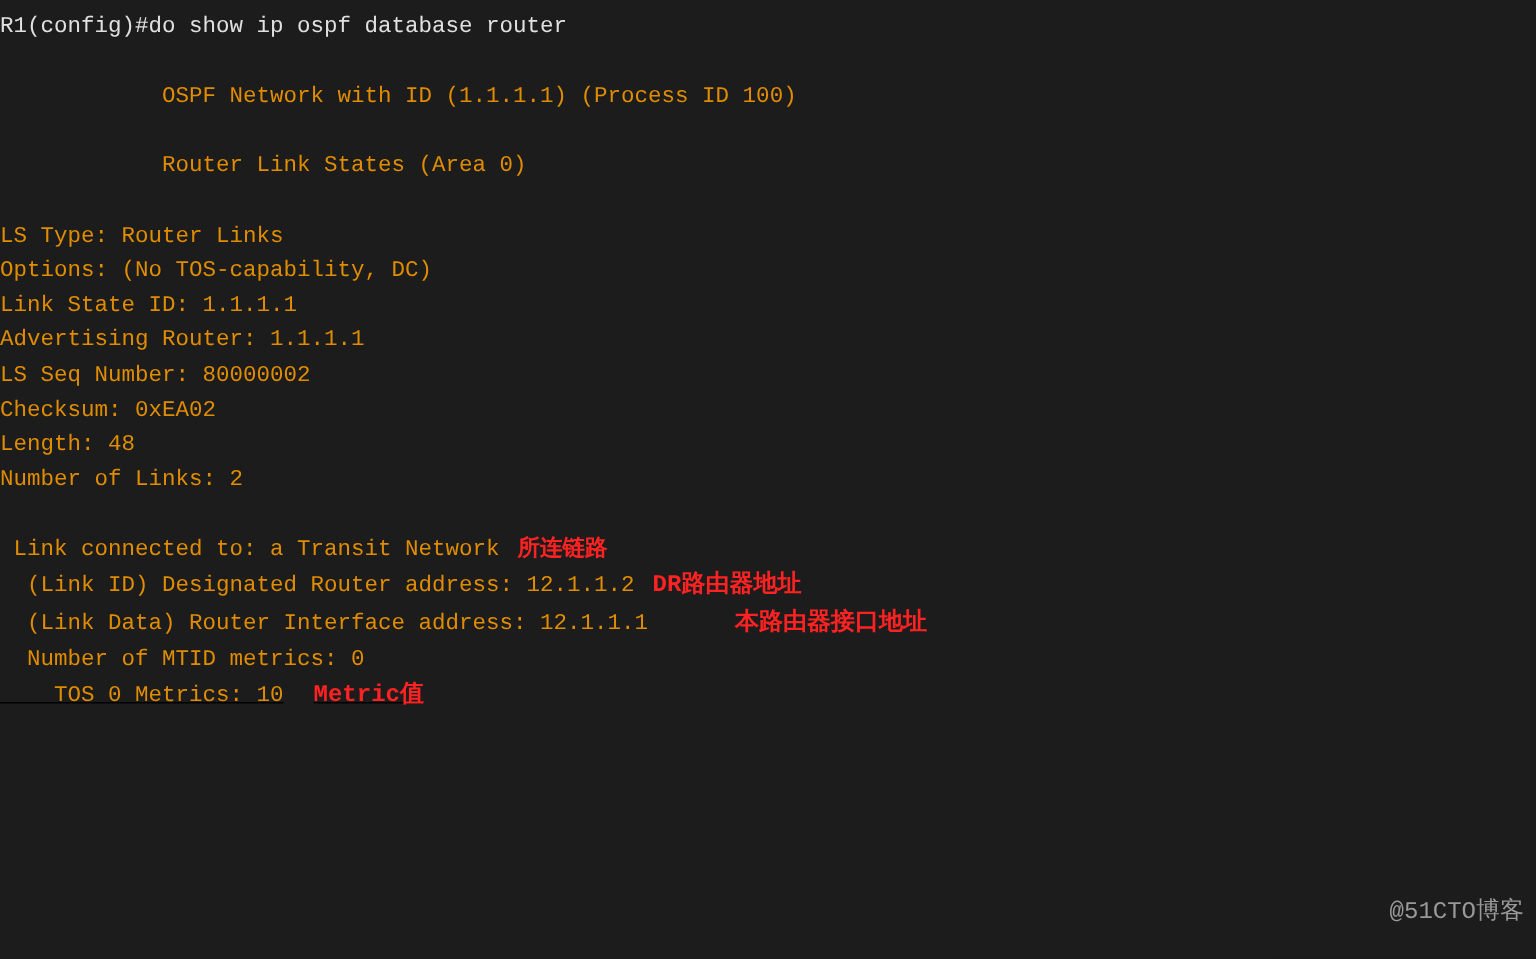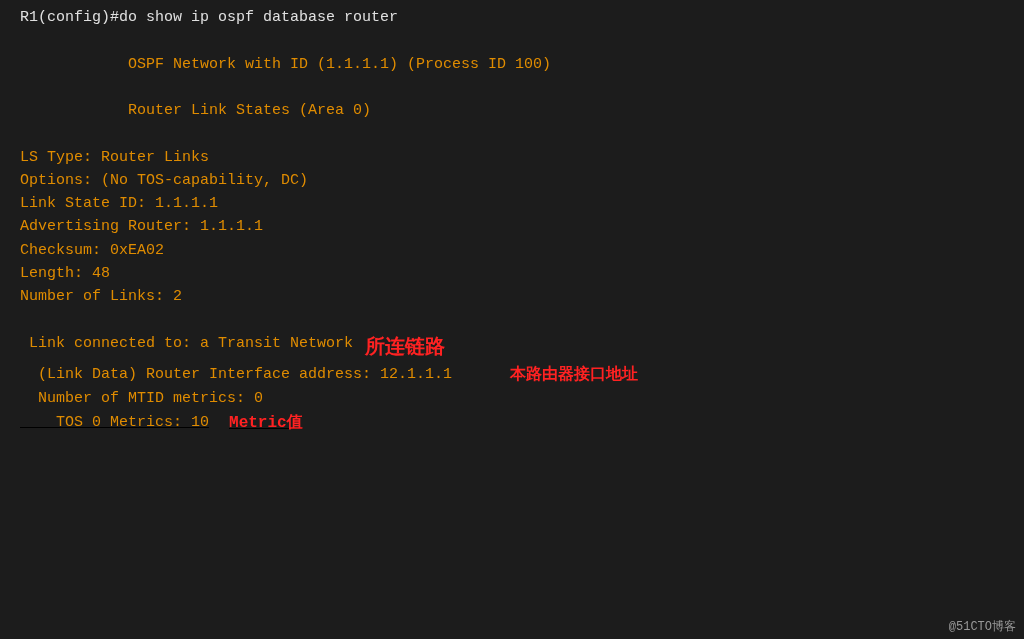--- a/index.html
+++ b/index.html
@@ -14,50 +14,50 @@
       background-color: #1a1a1a;
       font-family: 'Courier New', Courier, monospace;
       font-size: 15px;
       overflow: hidden;
     }
 
     .terminal {
       width: 100%;
       height: 100%;
       background-color: #1c1c1c;
-      padding: 6px 20px;
+      padding: 6px 0;
       position: relative;
     }
 
     .line {
       line-height: 1.55;
       white-space: pre;
     }
 
     .white { color: #e0e0e0; }
     .orange { color: #e08c00; }
 
     .annotation {
       color: #ff2222;
       font-weight: bold;
-      font-size: 20px;
+      font-size: 15px;
     }
 
     .annotation-bold {
       color: #ff2222;
       font-weight: 900;
       font-size: 16px;
     }
 
     .watermark {
       position: absolute;
-      bottom: 4px;
+      bottom: 21px;
       right: 8px;
       color: #999;
-      font-size: 12px;
+      font-size: 16px;
     }
   </style>
 </head>
 <body>
 
 <div class="terminal">
 
   <div class="line white">R1(config)#do show ip ospf database router</div>
 
   <div class="line">&nbsp;</div>
@@ -72,34 +72,39 @@
 
 
   <div class="line orange">LS Type: Router Links</div>
 
   <div class="line orange">Options: (No TOS-capability, DC)</div>
 
   <div class="line orange">Link State ID: 1.1.1.1</div>
 
   <div class="line orange">Advertising Router: 1.1.1.1</div>
 
+  <div class="line orange">LS Seq Number: 80000002</div>
 
   <div class="line orange">Checksum: 0xEA02</div>
 
   <div class="line orange">Length: 48</div>
 
   <div class="line orange">Number of Links: 2</div>
 
   <div class="line">&nbsp;</div>
 
   <div class="line" style="display:flex; align-items:flex-start;">
     <span class="orange"> Link connected to: a Transit Network</span>
     <span class="annotation" style="margin-left:12px;">所连链路</span>
   </div>
 
+  <div class="line" style="display:flex; align-items:center;">
+    <span class="orange">  (Link ID) Designated Router address: 12.1.1.2</span>
+    <span class="annotation-bold" style="margin-left:12px;">DR路由器地址</span>
+  </div>
 
   <div class="line" style="display:flex; align-items:center;gap:46px;">
     <span class="orange">  (Link Data) Router Interface address: 12.1.1.1</span>
     <span class="annotation-bold" style="margin-left:12px;">本路由器接口地址</span>
   </div>
 
   <div class="line orange">  Number of MTID metrics: 0</div>
 
   <div class="line" style="display:flex; align-items:center;text-decoration:underline;">
     <span class="orange">    TOS 0 Metrics: 10</span>

